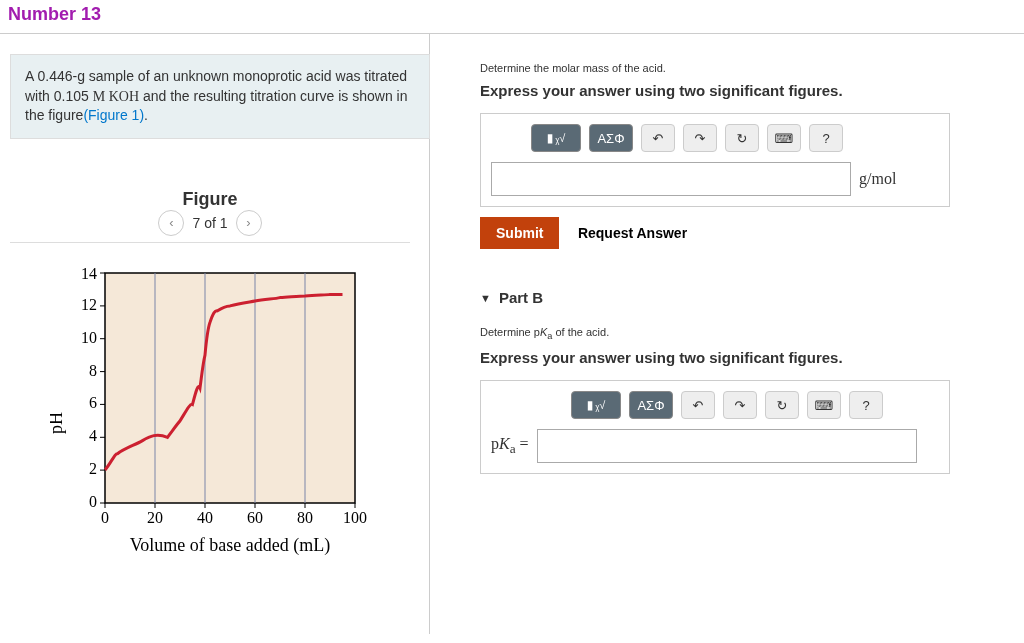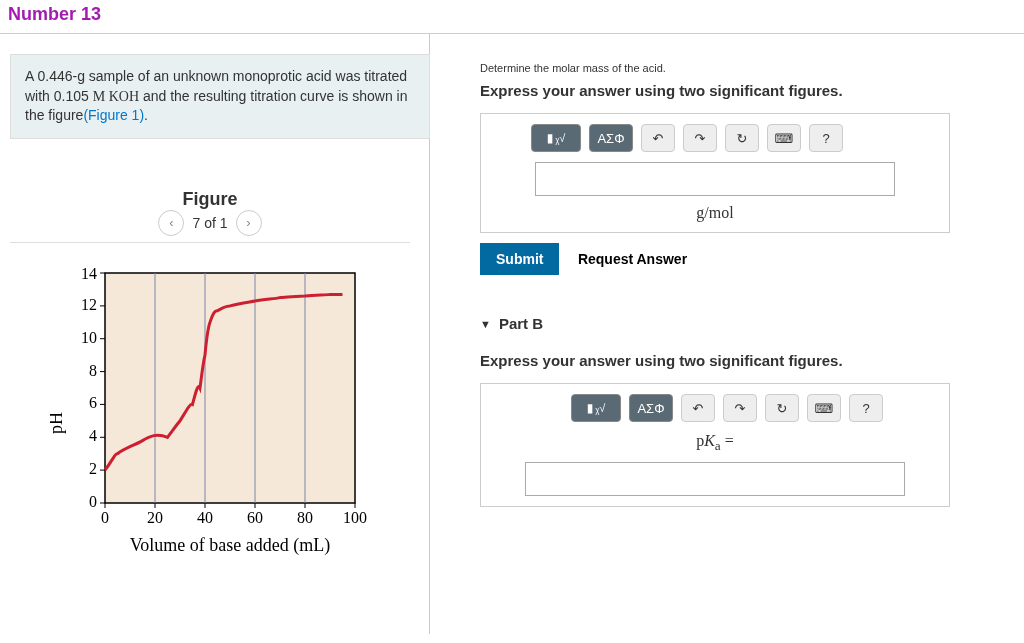--- a/index.html
+++ b/index.html
@@ -18,25 +18,25 @@
   .pager-btn { width: 26px; height: 26px; border: 1px solid #ccc; border-radius: 50%; display: flex; align-items: center; justify-content: center; background: #fff; color: #888; font-size: 13px; }
   .fig-rule { border-top: 1px solid #ddd; margin-bottom: 20px; width: 400px; }
   .chart-wrap { padding-left: 40px; }
   .chart-svg { display: block; }
   .part-instr { font-size: 11px; margin-bottom: 8px; margin-top: 8px; }
   .part-sub { font-size: 15px; font-weight: bold; margin-bottom: 14px; }
   .answer-box { border: 1px solid #ccc; padding: 10px; width: 470px; margin-bottom: 10px; }
   .toolbar-row { display: flex; gap: 8px; align-items: center; margin-bottom: 10px; }
   .toolbar-btn { width: 34px; height: 28px; border: 1px solid #888; border-radius: 4px; display: flex; align-items: center; justify-content: center; background: #5a6a75; color: #fff; font-size: 13px; }
   .toolbar-btn.light { background: #eee; color: #333; border-color: #ccc; }
-  .input-row { display: flex; align-items: center; gap: 8px; flex-direction: column; }
+  .input-row { display: flex; align-items: center; gap: 8px; }
   .answer-input { border: 1px solid #aaa; height: 34px; width: 360px; padding: 4px 6px; font-size: 14px; }
   .unit { font-family: "Times New Roman", serif; font-size: 16px; }
   .submit-row { margin-bottom: 40px; }
-  .submit-btn { background: #0369a1; color: #fff; border: none; padding: 8px 16px; font-size: 14px; font-weight: bold; margin-right: 14px; }
+  .submit-btn { background: #c2410c; color: #fff; border: none; padding: 8px 16px; font-size: 14px; font-weight: bold; margin-right: 14px; }
   .request-link { color: #000000; font-size: 14px; font-weight: bold; }
   .part-header { font-size: 15px; font-weight: bold; margin-bottom: 20px; display: flex; align-items: center; gap: 8px; }
   .pka-label { font-family: "Times New Roman", serif; font-size: 16px; }
   .tri { font-size: 11px; color: #333; }
 </style>
 </head>
 <body>
 
 <div class="page-title">Number 13</div>
 <div class="top-rule"></div>
@@ -148,20 +148,21 @@
     <div class="submit-row">
       <button class="submit-btn">Submit</button>
       <a class="request-link">Request Answer</a>
     </div>
 
     <div class="part-header">
       <span class="tri">▼</span>
       <span>Part B</span>
     </div>
 
+    <div class="part-instr">Determine p<i>K</i><sub>a</sub> of the acid.</div>
     <div class="part-sub">Express your answer using two significant figures.</div>
 
     <div class="answer-box">
       <div class="toolbar-row" style="padding-left:80px;">
         <div class="toolbar-btn" style="width:50px; gap:2px;">
             <span style="font-size:12px;">▮</span>
             <span style="font-size:11px;">ᵪ√</span>
           </div>
         <div class="toolbar-btn" style="width:44px;">ΑΣΦ</div>
         <div class="toolbar-btn light">↶</div>

